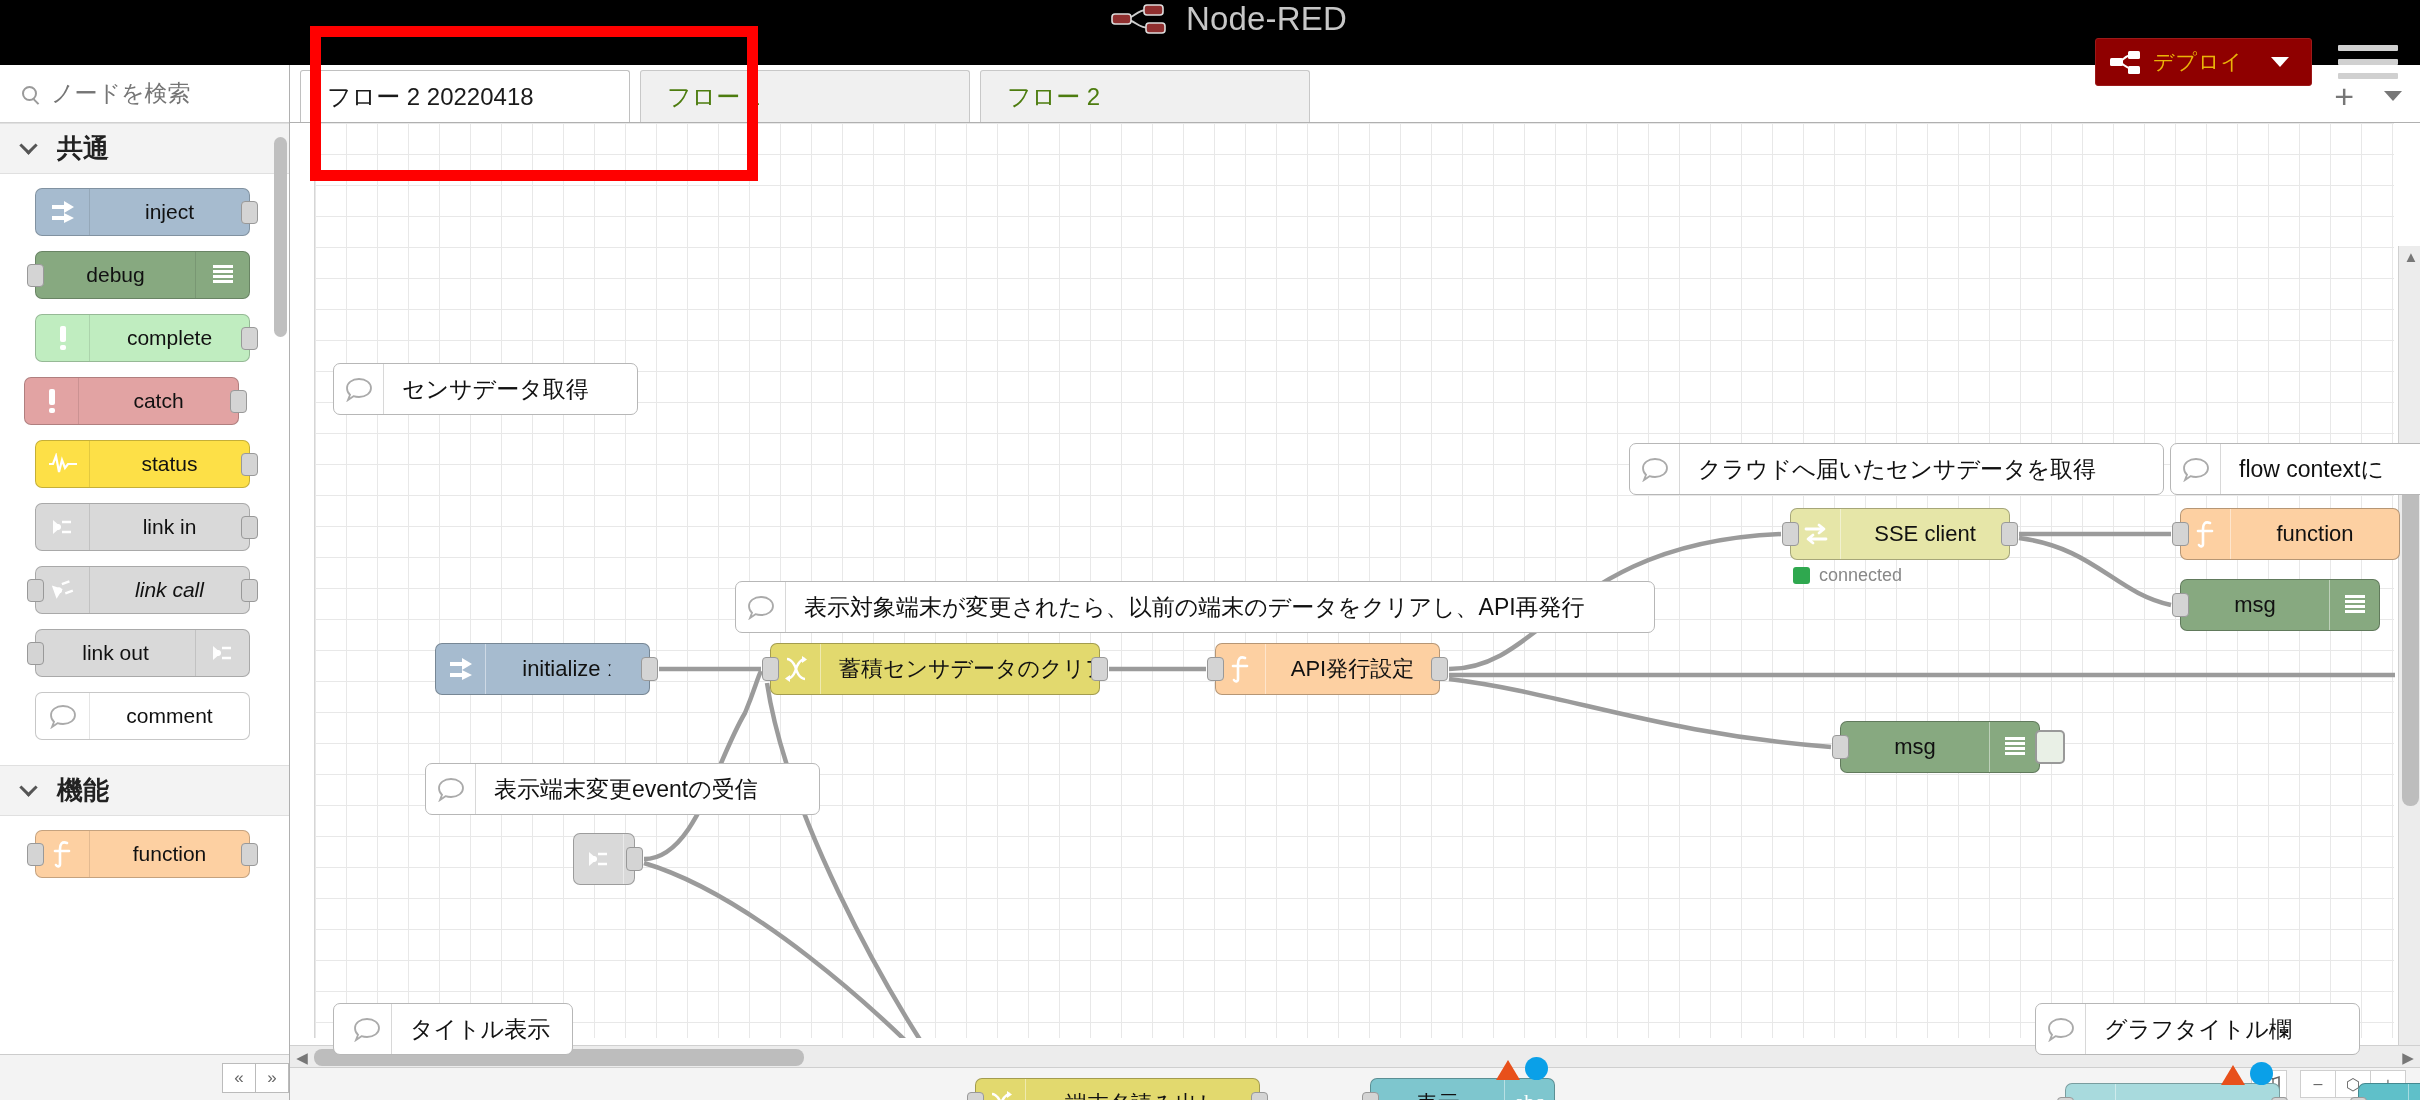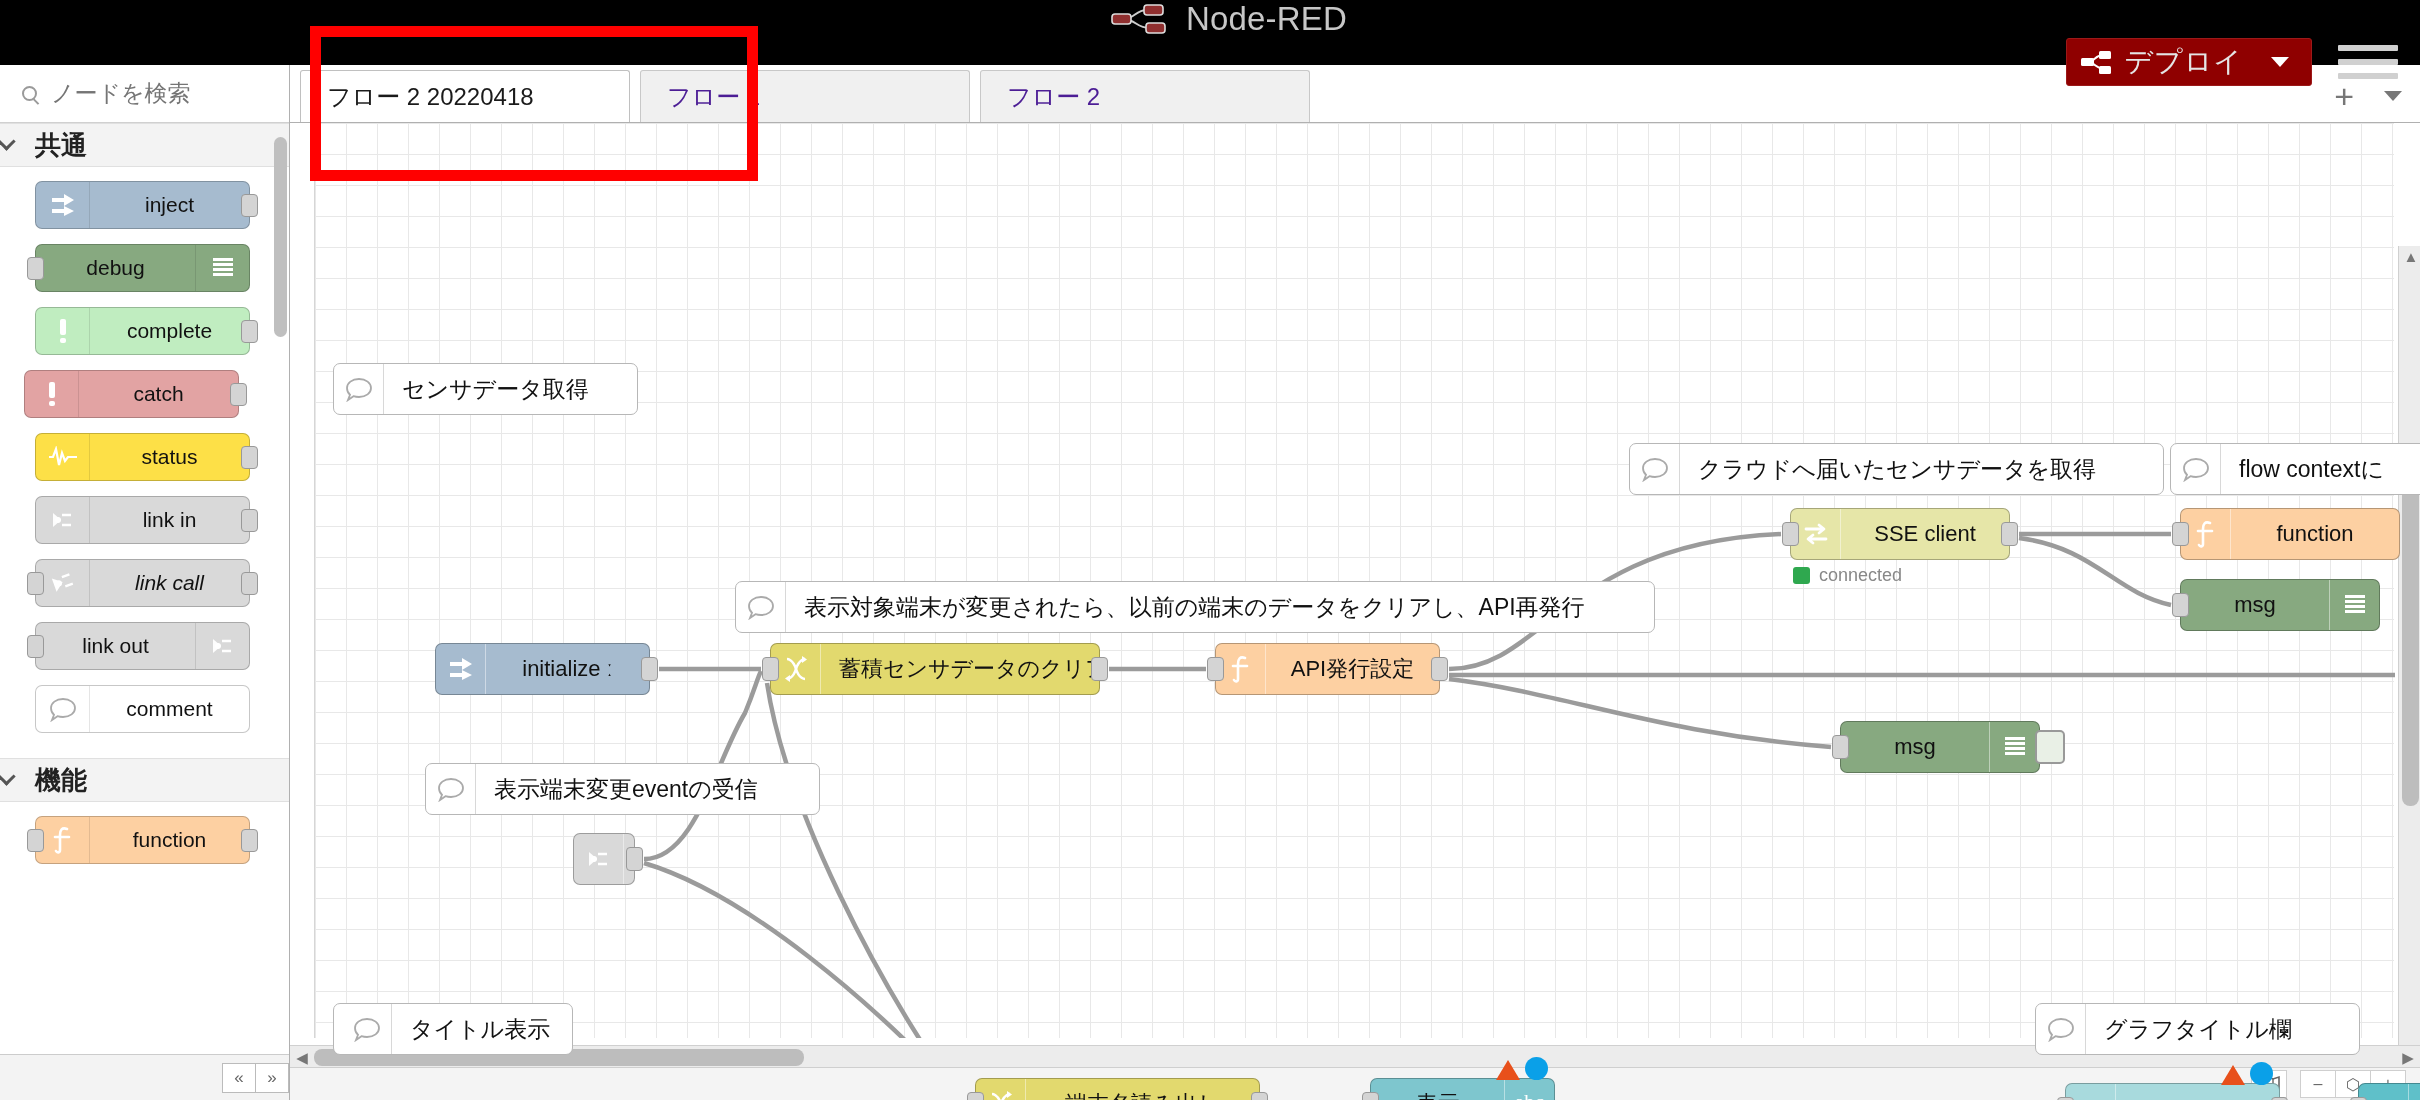--- a/index.html
+++ b/index.html
@@ -27,21 +27,21 @@
   #header-right {
     margin-left: auto; display: flex; align-items: center;
     height: 65px;
   }
   #deploy-btn {
     background: #8f0000; height: 48px; display: flex; align-items: center;
     border-radius: 3px; padding: 0 6px 0 14px; cursor: pointer;
     border: 1px solid #9c1919;
   }
   #deploy-icon { width: 30px; height: 26px; position: relative; margin-right: 13px; }
-  #deploy-label { color: #e5e5e5; font-size: 28px; letter-spacing: 1px; }
+  #deploy-label { color: #eab308; font-size: 21px; letter-spacing: 1px; }
   #deploy-caret {
     width: 0; height: 0; border-left: 9px solid transparent;
     border-right: 9px solid transparent; border-top: 10px solid #fff;
     margin: 0 16px 0 28px;
   }
   #hamburger { width: 60px; margin: 0 22px 0 26px; cursor: pointer; }
   #hamburger span {
     display: block; height: 6px; background: #d0d0d0;
     margin-bottom: 8px; border-radius: 1px;
   }
@@ -72,22 +72,22 @@
   #palette-search-input {
     border: none; outline: none; font-size: 23px; color: #9b9b9b;
     font-family: "Liberation Sans", "DejaVu Sans", sans-serif;
     width: 220px; background: transparent;
   }
   #palette-scroll {
     position: absolute; top: 58px; left: 0; right: 0; bottom: 46px;
     overflow: hidden;
   }
   .cat-header {
-    background: #f3f3f3; height: 44px; display: flex; align-items: center;
-    border-bottom: 1px solid #e0e0e0;
+    background: #f3f3f3; height: 51px; display: flex; align-items: center;
+    padding-left: 22px; border-bottom: 1px solid #e0e0e0;
     border-top: 1px solid #e0e0e0; cursor: pointer;
   }
   .cat-chevron {
     width: 13px; height: 13px; border-right: 3px solid #555;
     border-bottom: 3px solid #555; transform: rotate(45deg);
     margin-right: 22px; margin-top: -7px; flex: none;
   }
   .cat-label { font-size: 26px; color: #222; font-weight: 700; }
   .pal-list { padding: 14px 0 10px 0; }
   .pal-node {
@@ -138,21 +138,21 @@
     position: absolute; top: 65px; left: 290px;
     width: 2130px; height: 58px;
     background: #fff; border-bottom: 1px solid #b0b0b0;
     display: flex; align-items: flex-end;
   }
   .tab {
     height: 52px; min-width: 330px; margin-left: 10px;
     border: 1px solid #c8c8c8; border-bottom: none;
     border-radius: 3px 3px 0 0;
     display: flex; align-items: center; padding: 0 26px;
-    font-size: 24px; color: #4c1d95; background: #f0f0f0;
+    font-size: 24px; color: #4d7c0f; background: #f0f0f0;
     cursor: pointer;
   }
   .tab.active { background: #fff; color: #1a1a1a; border-color: #c0c0c0; }
   #tab-actions {
     margin-left: auto; display: flex; align-items: center;
     height: 52px; padding-right: 18px;
   }
   #tab-add {
     font-size: 34px; color: #777; margin-right: 30px; cursor: pointer;
     line-height: 1;

